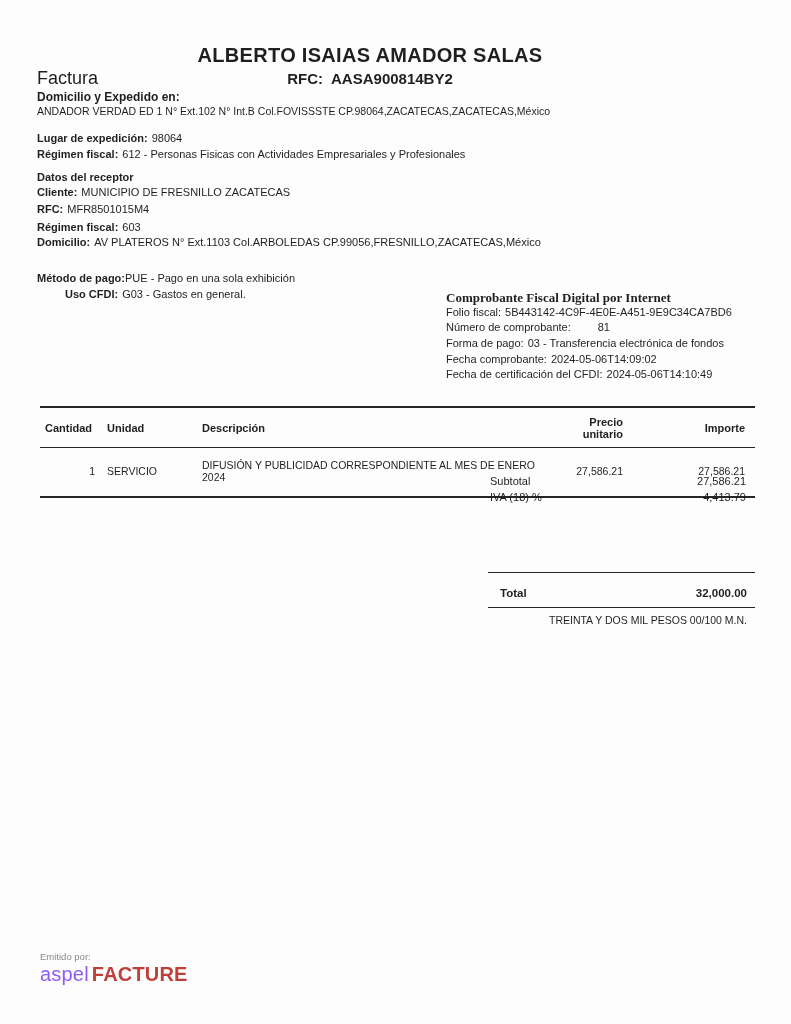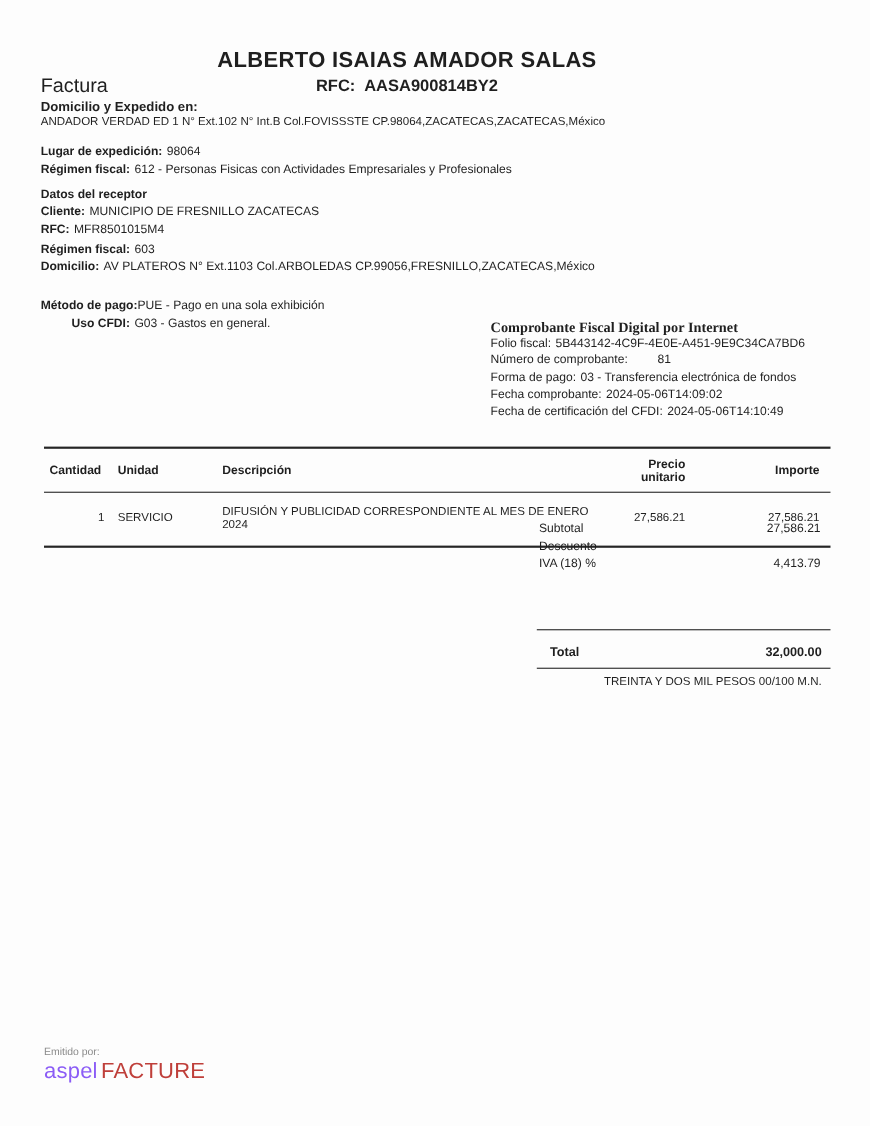--- a/index.html
+++ b/index.html
@@ -57,21 +57,21 @@
   .rule-a { left:488px; top:572px; width:267px; border-top:1.5px solid #262626; }
   .total-row { left:488px; top:587px; width:267px; display:flex; justify-content:space-between;
                font-weight:bold; font-size:11.5px; padding:0 8px 0 12px; }
   .rule-b { left:488px; top:607px; width:267px; border-top:1.5px solid #262626; }
   .words { left:450px; top:614px; width:305px; text-align:right; padding-right:8px; font-size:10.5px; }
 
   
   .emitido { left:40px; top:951px; font-size:9.5px; color:#8a8a8a; }
   .brand { left:40px; top:963px; font-size:20px; letter-spacing:.2px; }
   .brand .aspel { color:#8b5cf6; }
-  .brand .facture { color:#bf3f3a; font-weight:normal; margin-left:3px; }
+  .brand .facture { color:#bf3f3a; font-weight:bold; margin-left:3px; }
 </style>
 </head>
 <body>
 
 <div class="page">
 
   <div class="abs issuer-head">
     <div class="issuer-name">ALBERTO ISAIAS AMADOR SALAS</div>
     <div class="issuer-rfc"><span class="lbl">RFC:</span><span class="val">AASA900814BY2</span></div>
   </div>
@@ -117,24 +117,20 @@
       <span class="c-imp">27,586.21</span>
     </div>
   </div>
 
   <div class="abs totals">
     <div class="t-line">
         <span>Subtotal</span>
         <span class="t-val">27,586.21</span>
       </div>
     <div class="t-line">
-        <span>Descuento</span>
-        <span class="t-val"></span>
-      </div>
-    <div class="t-line">
         <span>IVA (18) %</span>
         <span class="t-val">4,413.79</span>
       </div>
   </div>
 
   <div class="abs rule-a"></div>
   <div class="abs total-row">
       <span>Total</span>
       <span>32,000.00</span>
     </div>

